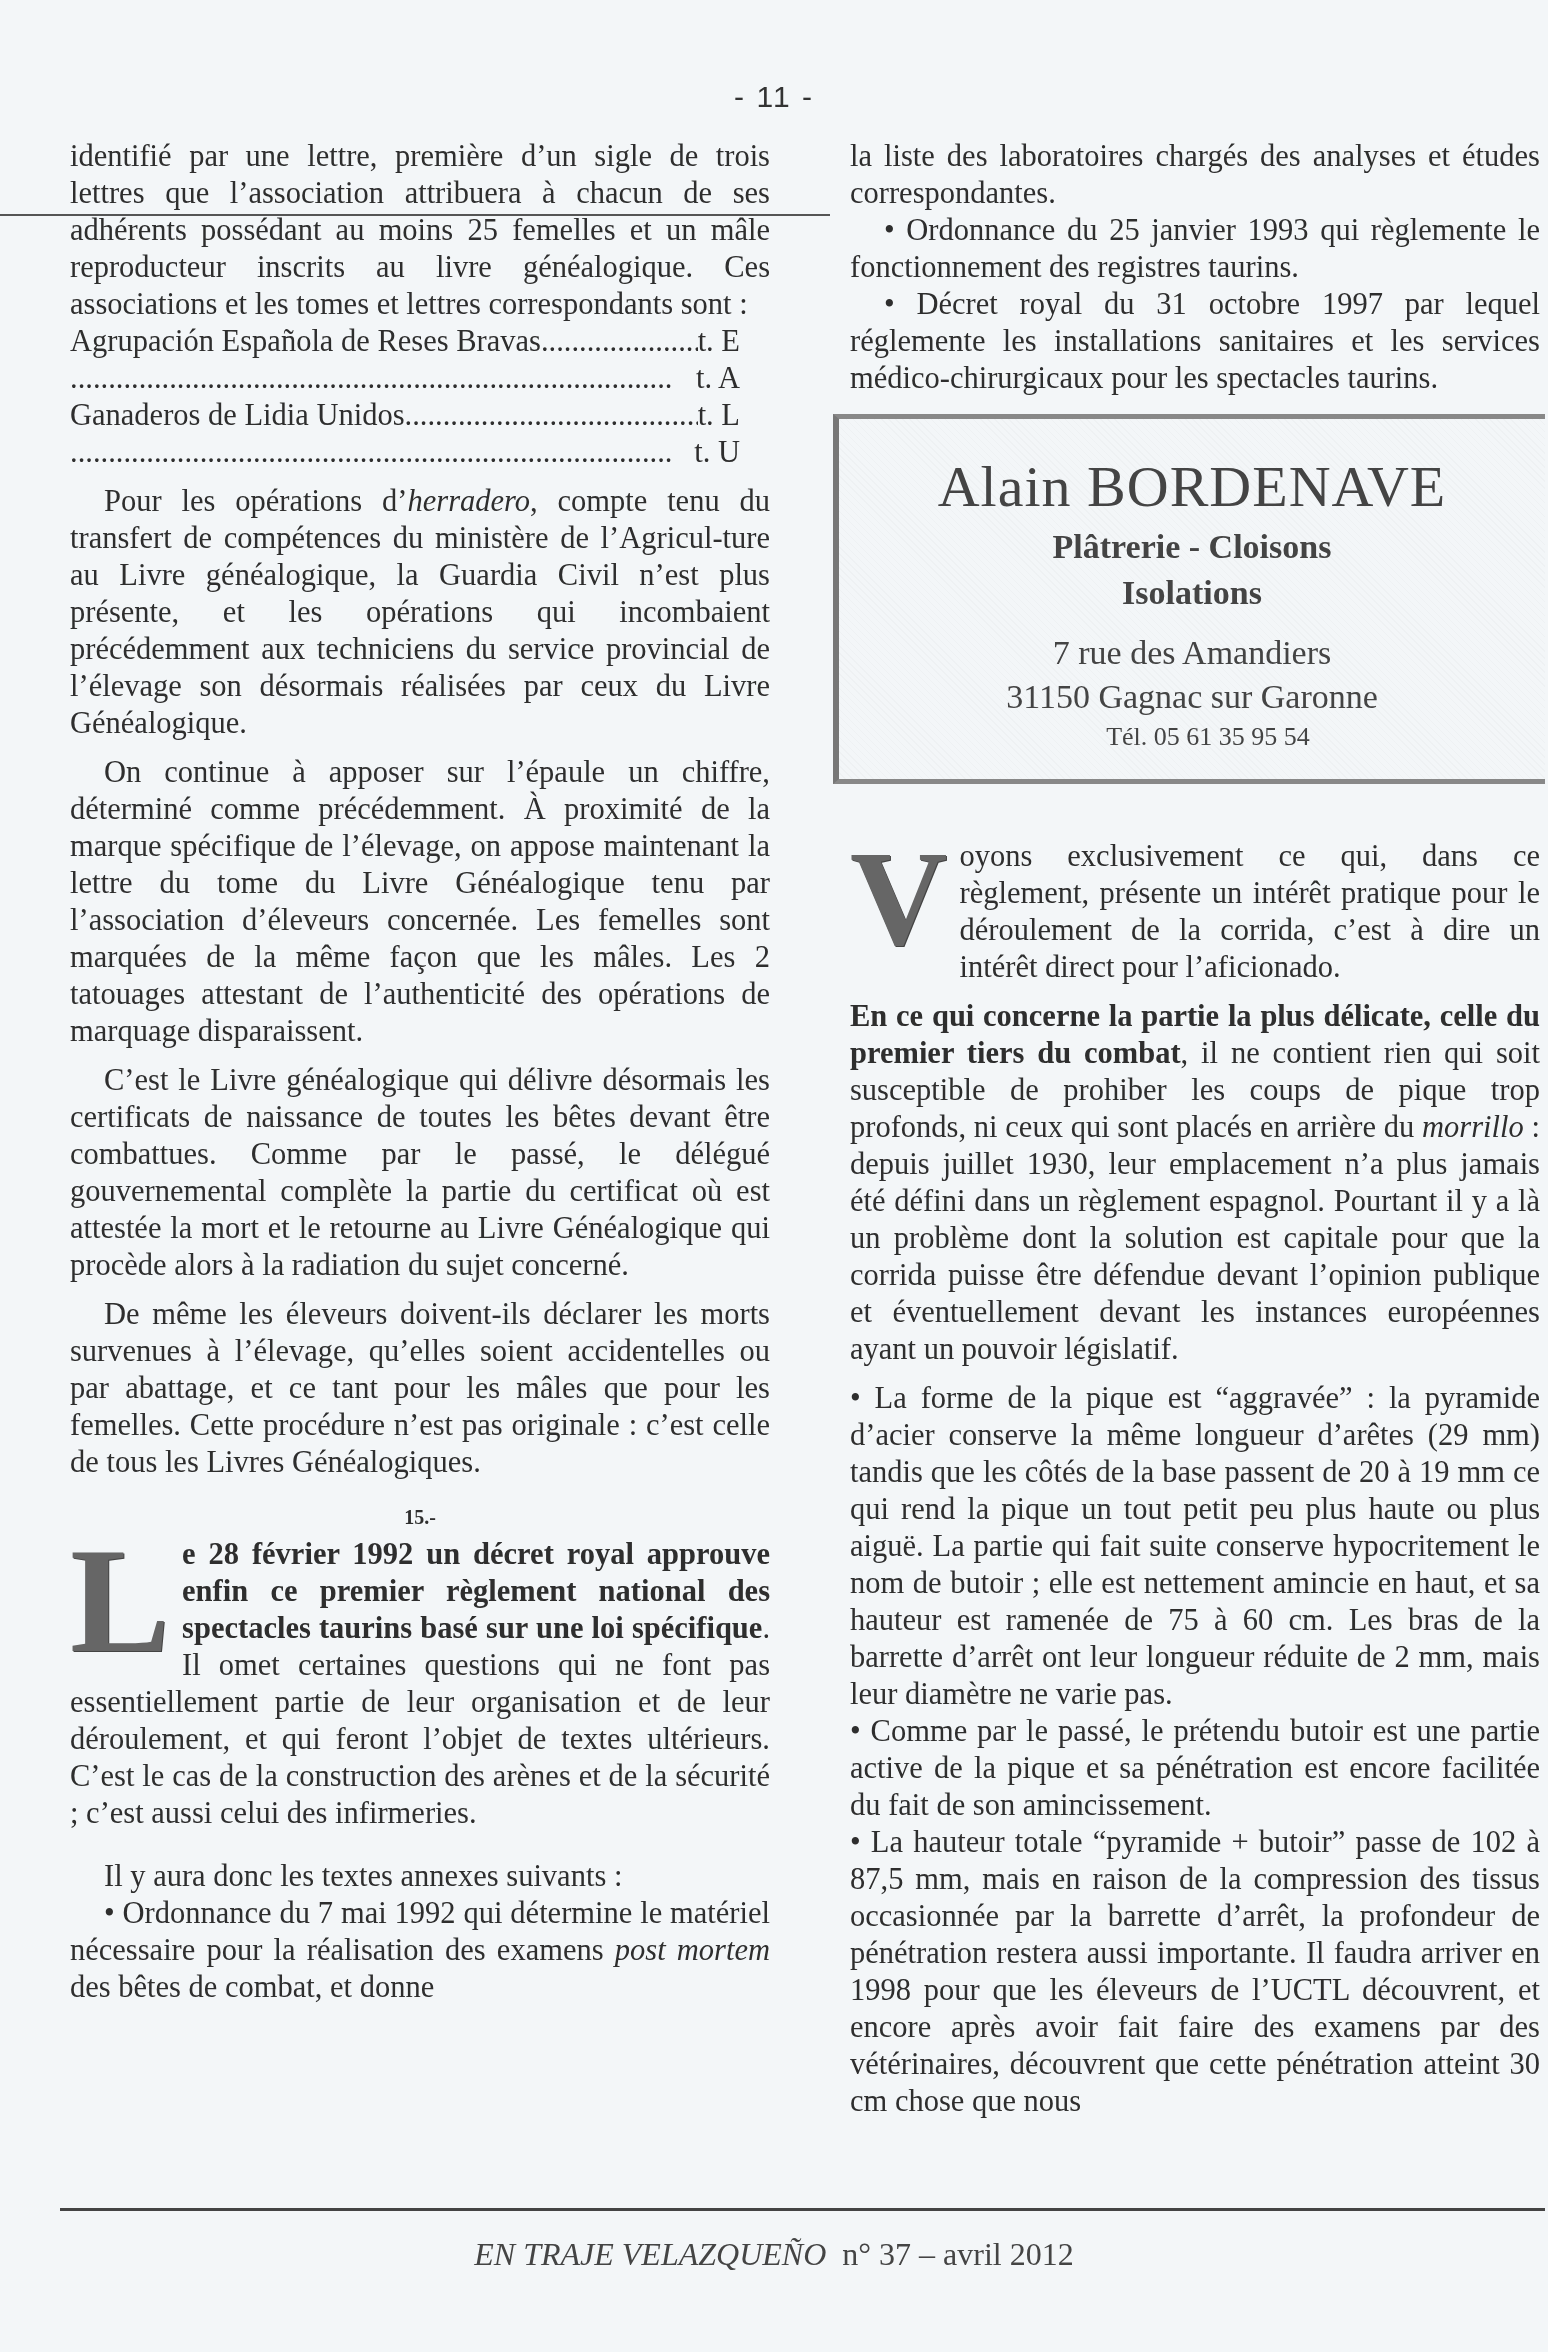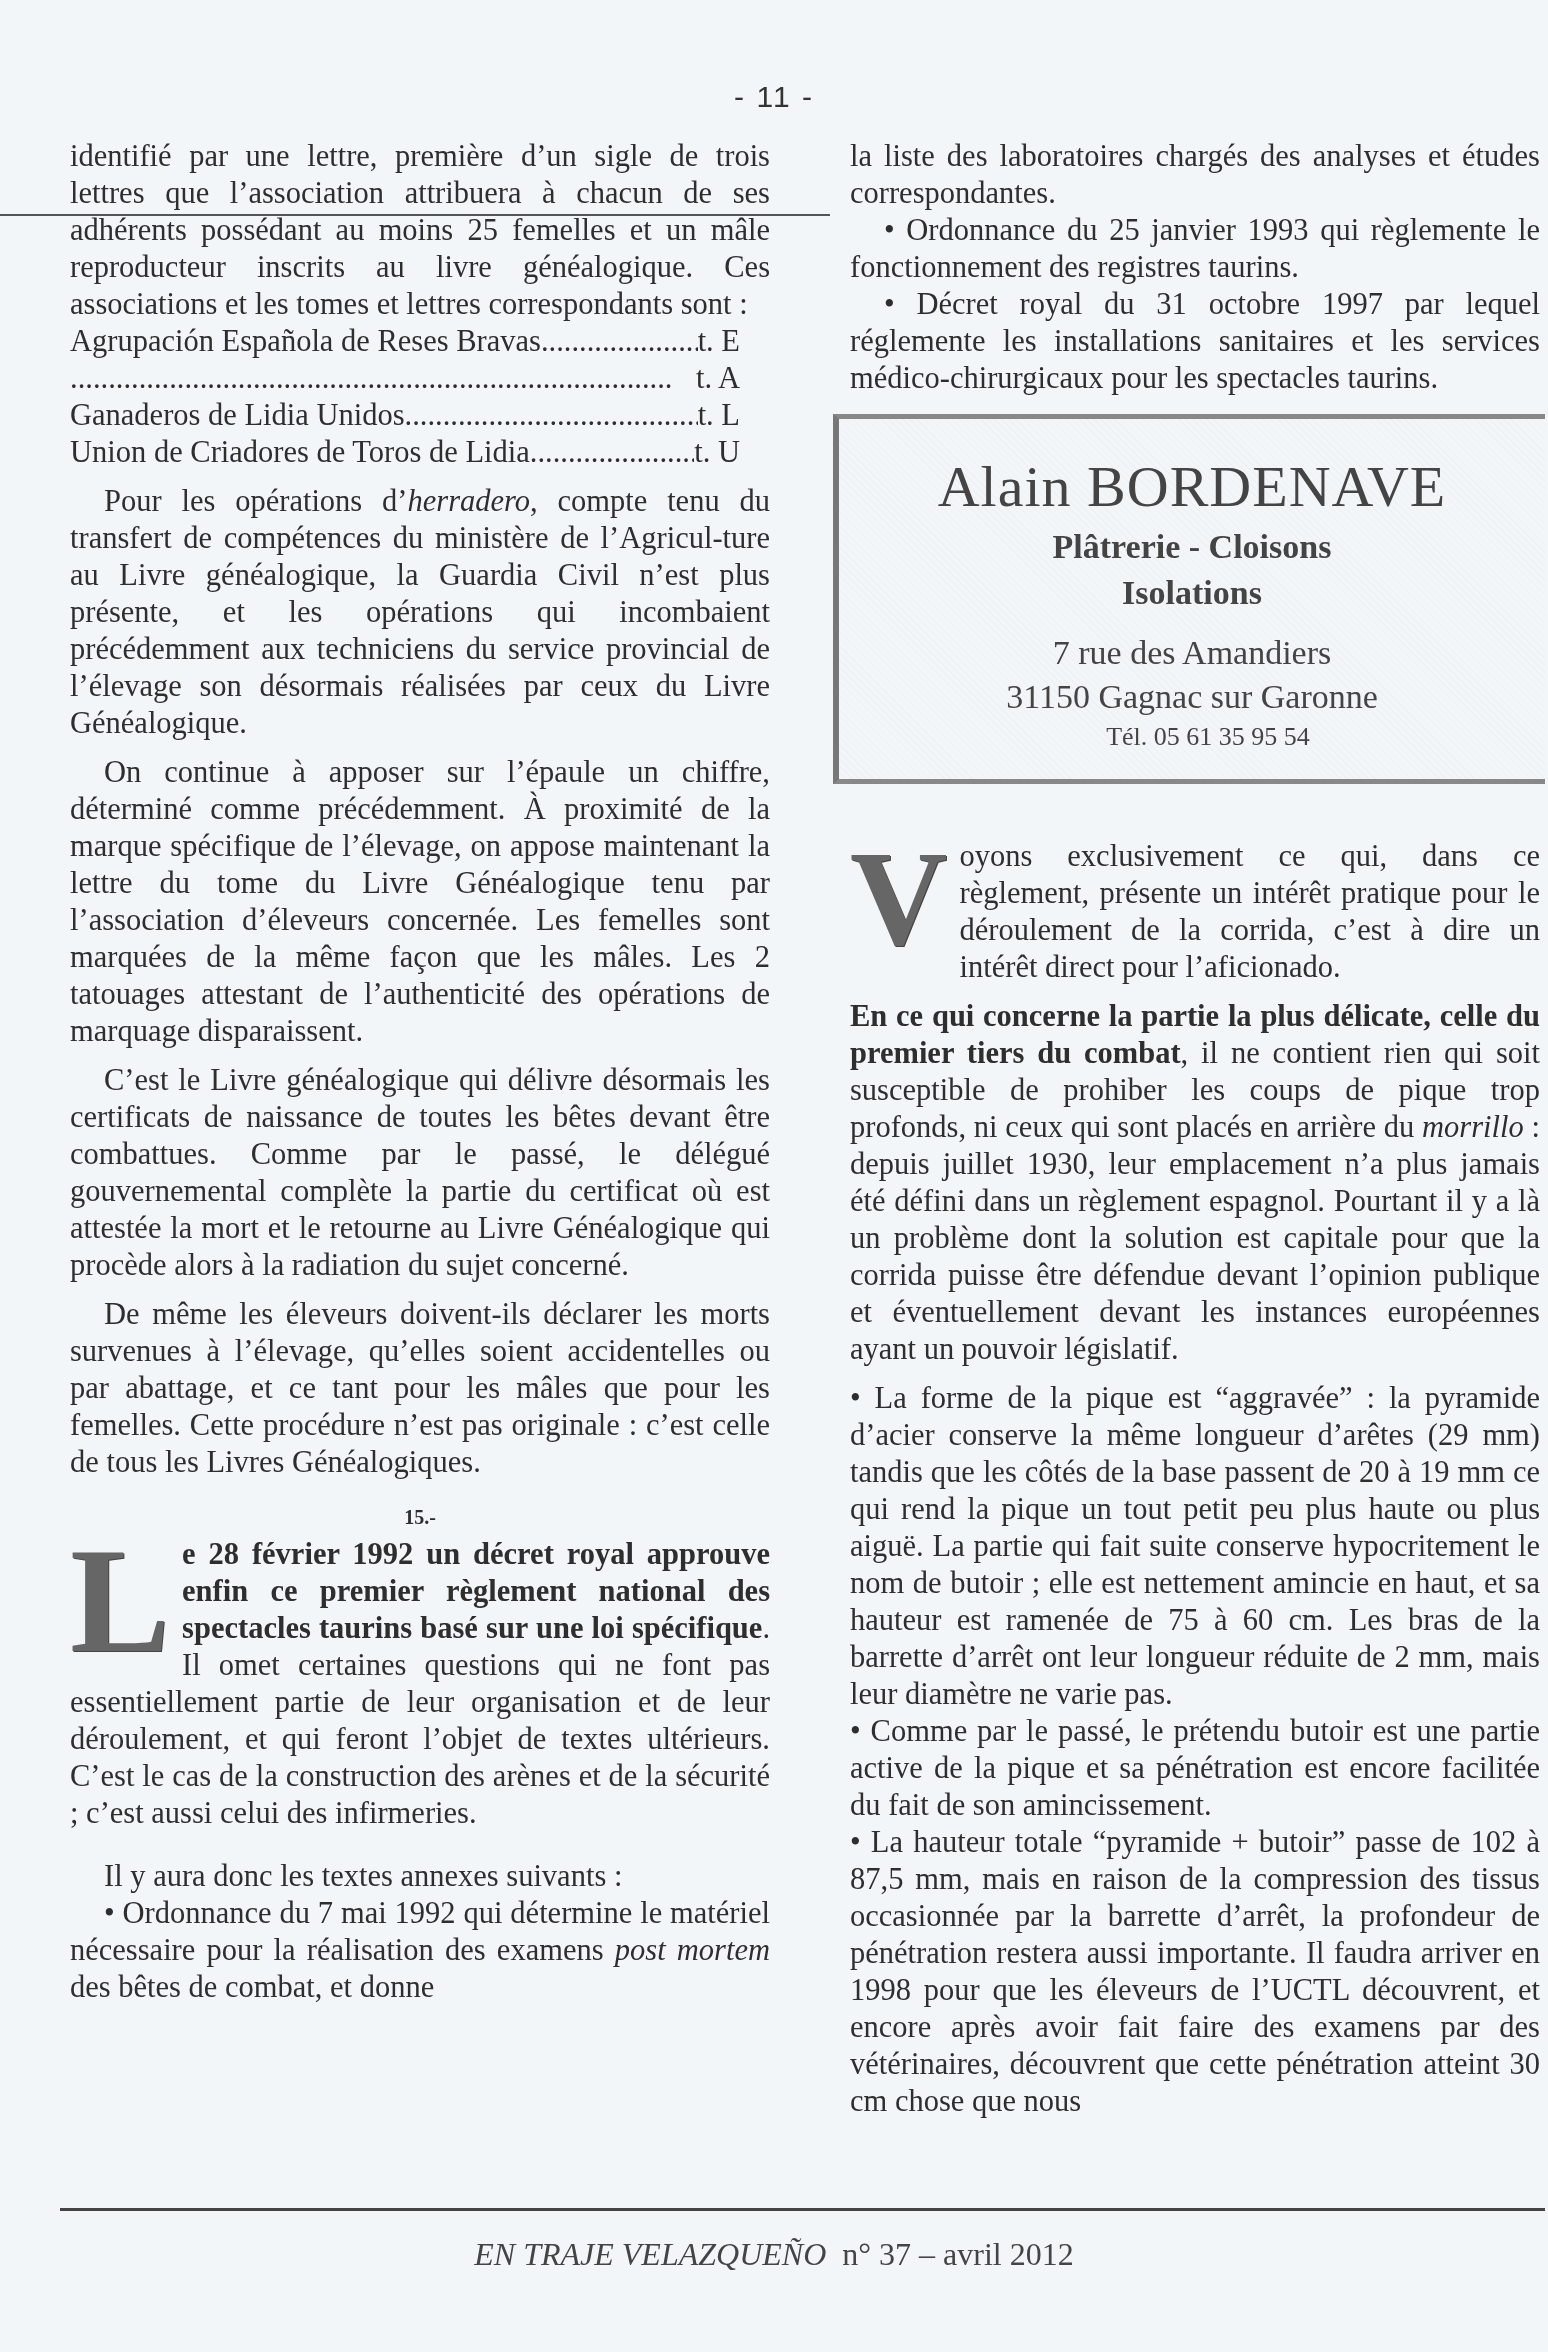--- a/index.html
+++ b/index.html
@@ -58,21 +58,20 @@
     <div class="list-row">
         <span class="dots"></span>
         <span>t. A</span>
     </div>
     <div class="list-row">
       <span>Ganaderos de Lidia Unidos</span>
         <span class="dots"></span>
         <span>t. L</span>
     </div>
     <div class="list-row">
-      <span>Union de Criadores de Toros de Lidia</span>
         <span class="dots"></span>
         <span>t. U</span>
     </div>
   </div>
   <p class="indent gap"><span>Pour les opérations d’</span><i>herradero</i><span>, compte tenu du transfert de compétences du ministère de l’Agricul-ture au Livre généalogique, la Guardia Civil n’est plus présente, et les opérations qui incombaient précédemment aux techniciens du service provincial de l’élevage son désormais réalisées par ceux du Livre Généalogique.</span></p>
   <p class="indent gap">On continue à apposer sur l’épaule un chiffre, déterminé comme précédemment. À proximité de la marque spécifique de l’élevage, on appose maintenant la lettre du tome du Livre Généalogique tenu par l’association d’éleveurs concernée. Les femelles sont marquées de la même façon que les mâles. Les 2 tatouages attestant de l’authenticité des opérations de marquage disparaissent.</p>
   <p class="indent gap">C’est le Livre généalogique qui délivre désormais les certificats de naissance de toutes les bêtes devant être combattues. Comme par le passé, le délégué gouvernemental complète la partie du certificat où est attestée la mort et le retourne au Livre Généalogique qui procède alors à la radiation du sujet concerné.</p>
   <p class="indent gap">De même les éleveurs doivent-ils déclarer les morts survenues à l’élevage, qu’elles soient accidentelles ou par abattage, et ce tant pour les mâles que pour les femelles. Cette procédure n’est pas originale : c’est celle de tous les Livres Généalogiques.</p>
   <div class="section-num">15.-</div>
   <p><span class="dropcap">L</span><span class="bold">e 28 février 1992 un décret royal approuve enfin ce premier règlement national des spectacles taurins basé sur une loi spécifique</span><span>. Il omet certaines questions qui ne font pas essentiellement partie de leur organisation et de leur déroulement, et qui feront l’objet de textes ultérieurs. C’est le cas de la construction des arènes et de la sécurité ; c’est aussi celui des infirmeries.</span></p>

